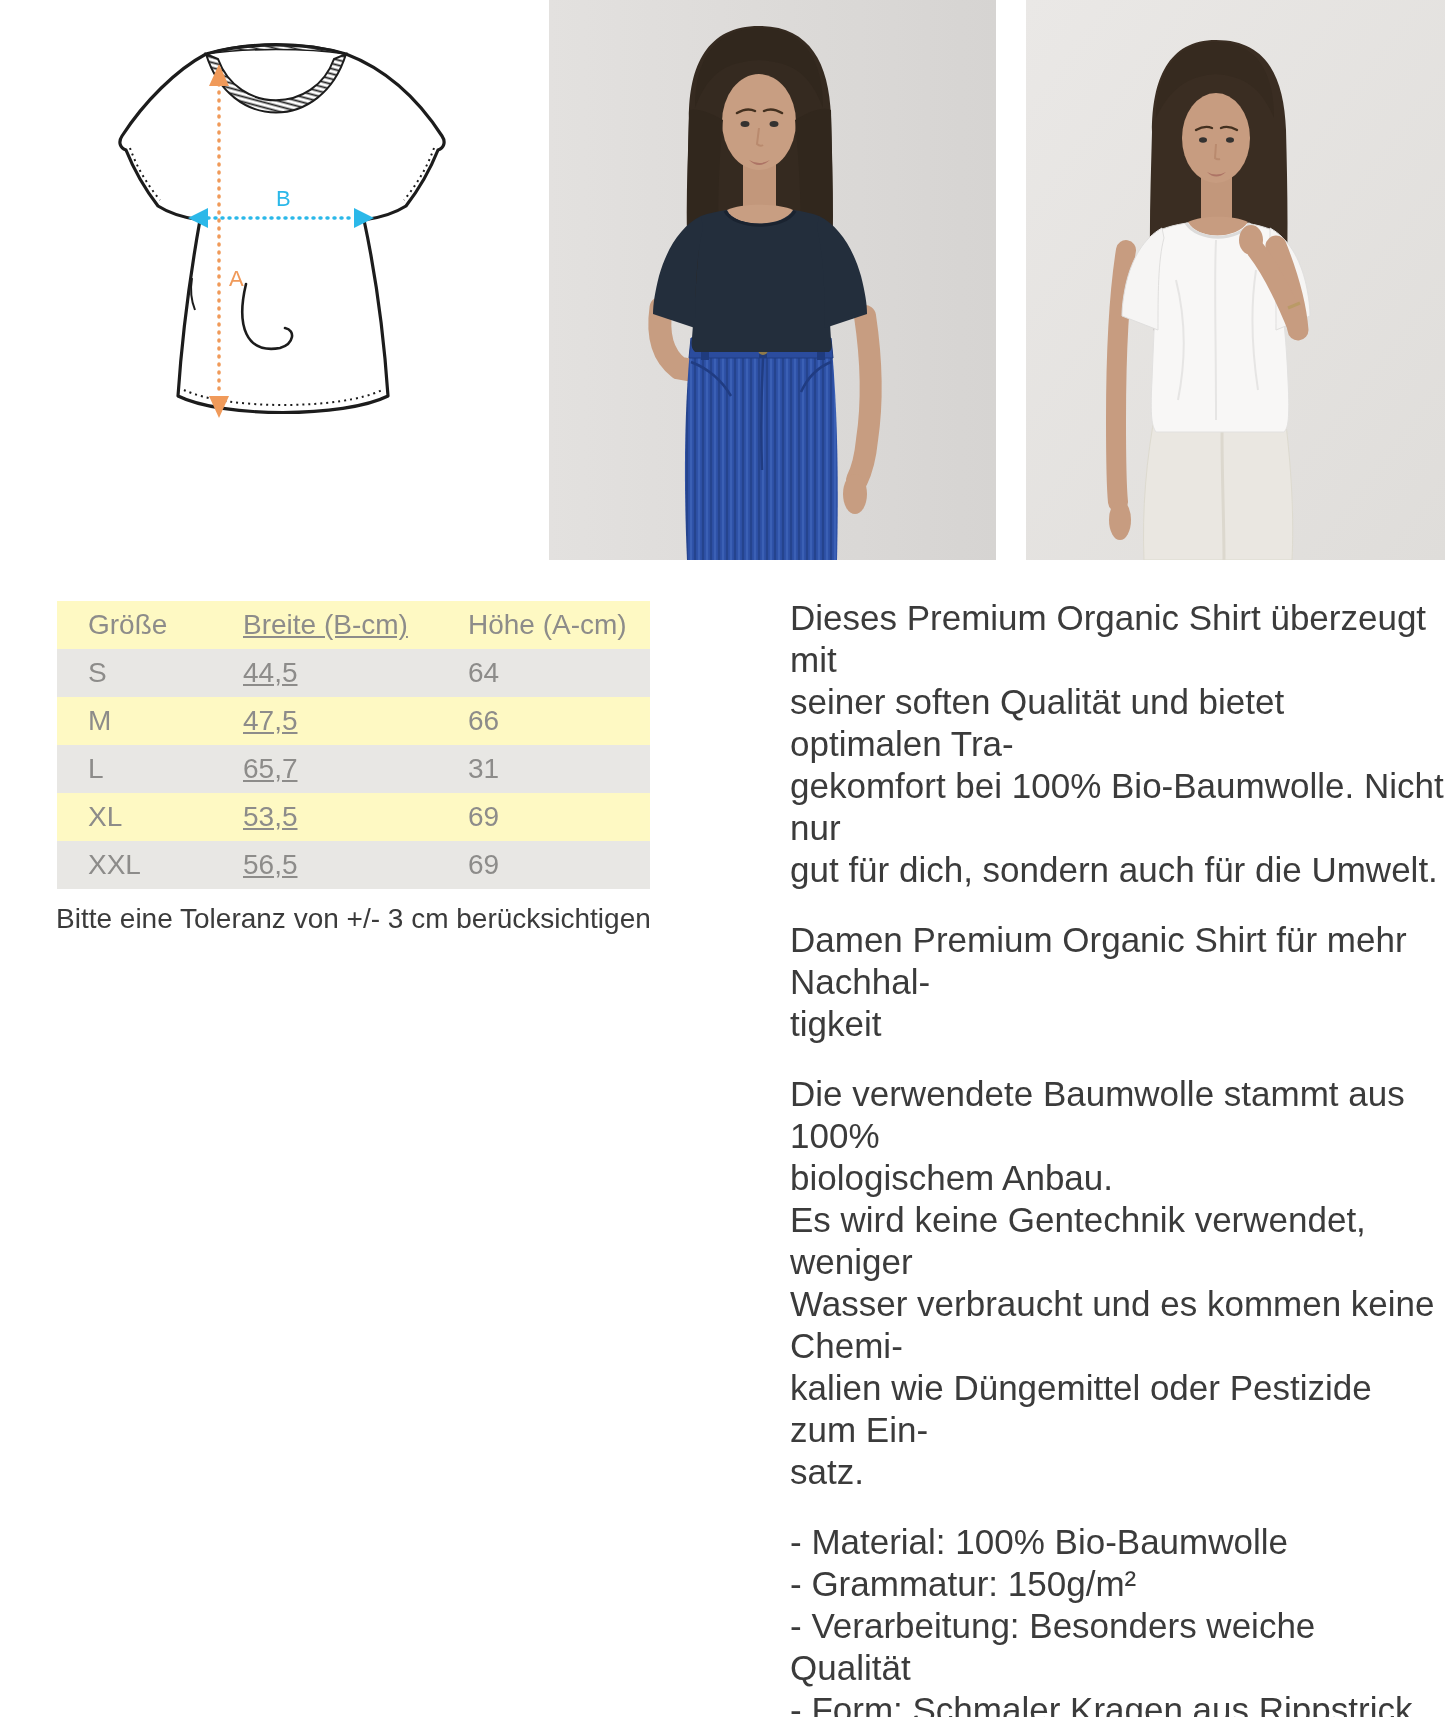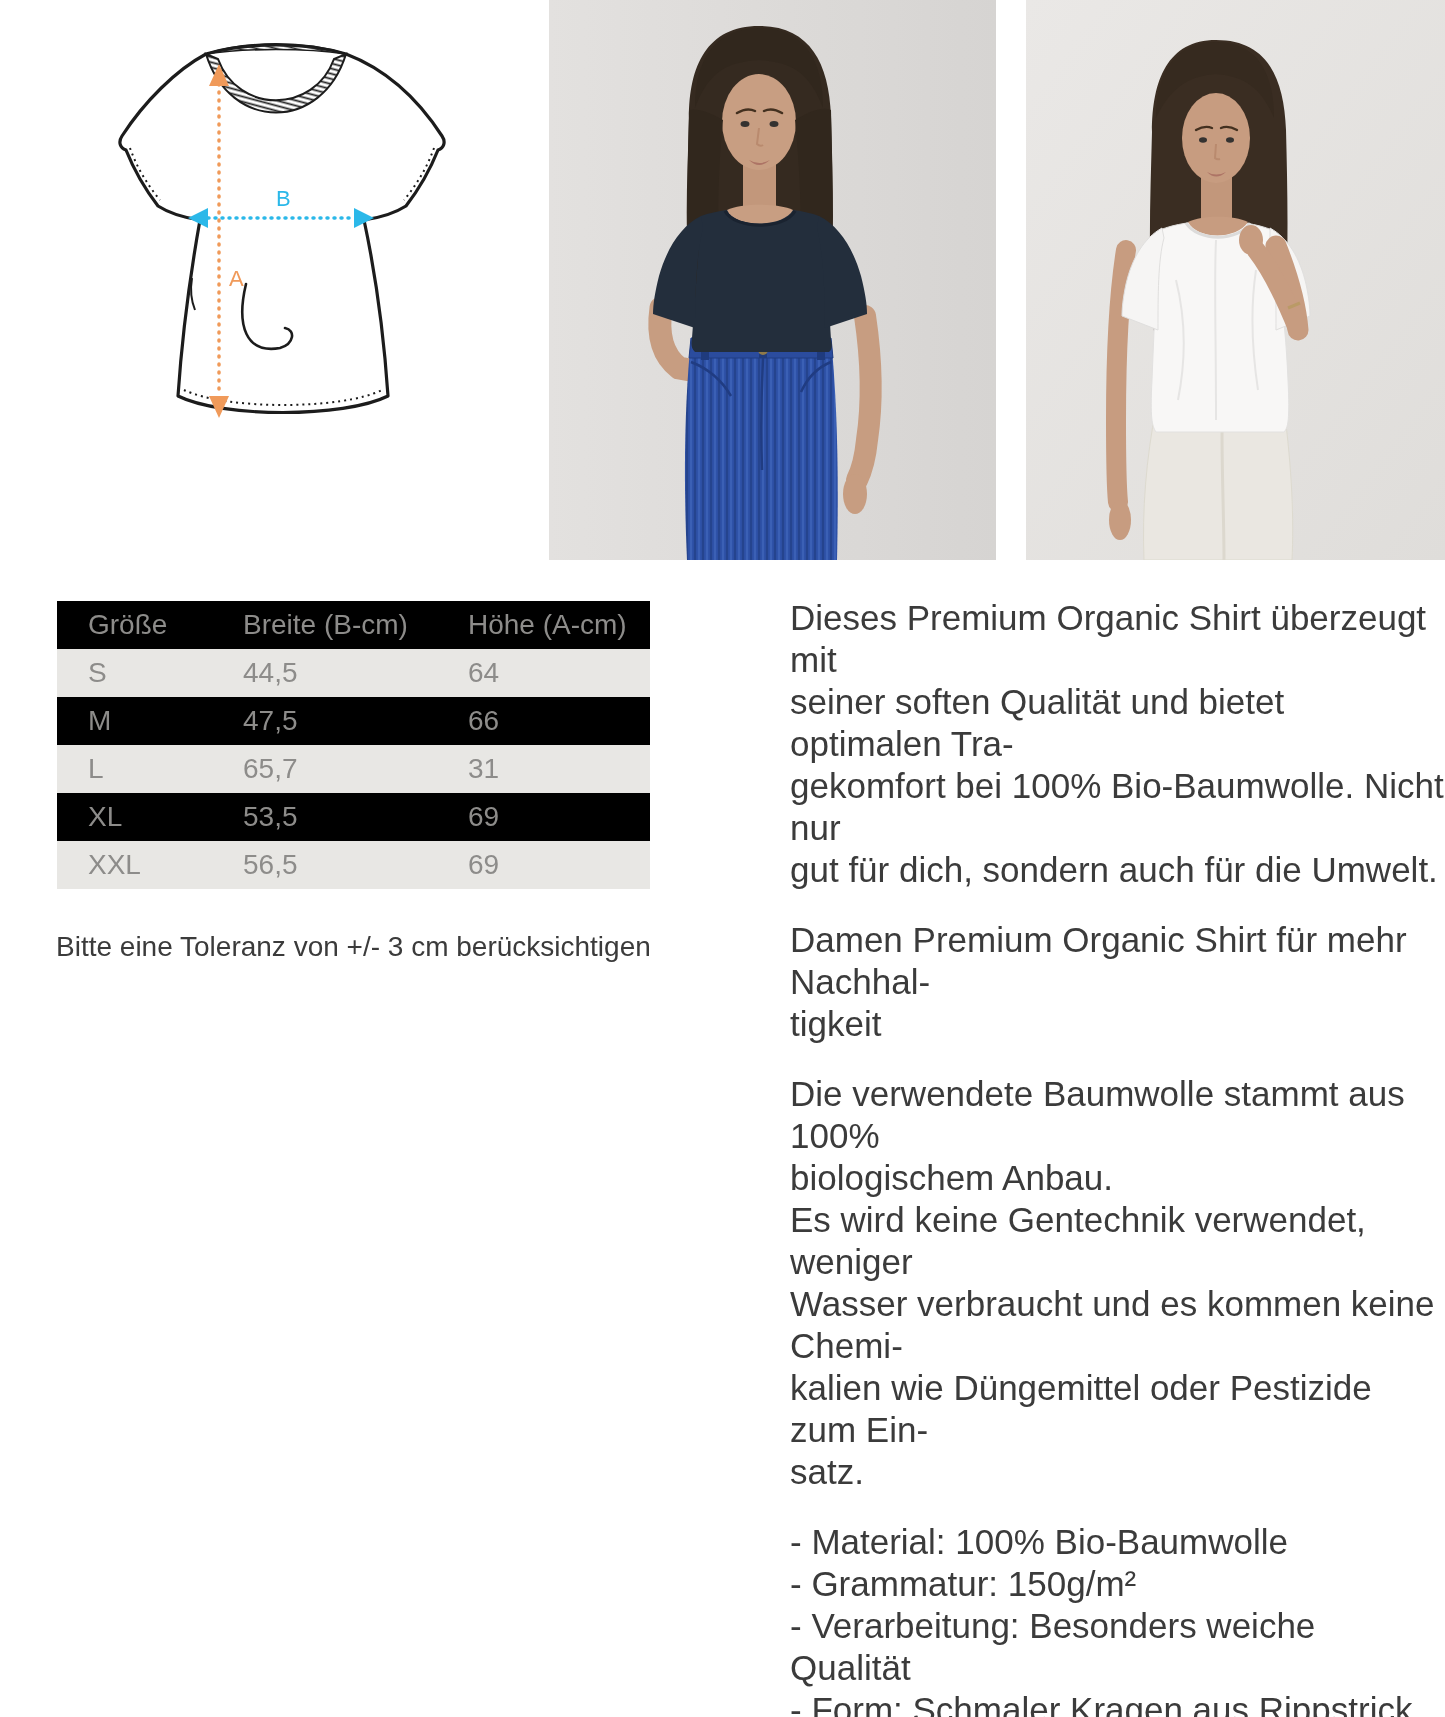--- a/index.html
+++ b/index.html
@@ -12,26 +12,26 @@
 
   
   .photo{position:absolute;top:0;height:560px;display:block;}
   .photo-1{left:549px;width:447px;}
   .photo-2{left:1026px;width:419px;}
 
   
   .size-table{position:absolute;left:57px;top:601px;width:593px;border-collapse:collapse;}
   .size-table td{height:48px;padding:0;font-size:28px;color:#8d8c8a;vertical-align:middle;}
   .size-table td:nth-child(1){width:186px;padding-left:31px;box-sizing:border-box;}
-  .size-table td:nth-child(2){width:225px;}
-  .size-table tr.row-light td{background:#000000;}
+  .size-table td:nth-child(2){width:225px;text-decoration:underline;}
+  .size-table tr.row-light td{background:#fef9c3;}
   .size-table tr.row-dark td{background:#e8e7e4;}
 
   .tolerance{position:absolute;left:56px;top:903px;width:640px;
-             font-size:28px;color:#3b3b3b;margin-top:28px;}
+             font-size:28px;color:#3b3b3b;}
 
   
   .description{position:absolute;left:790px;top:597px;width:655px;
                font-size:35px;line-height:42px;color:#3b3b3b;}
   .description p{margin:0 0 28px 0;white-space:pre-line;}
   .description p:last-child{margin-bottom:0;}
 </style>
 </head>
 <body>
 

